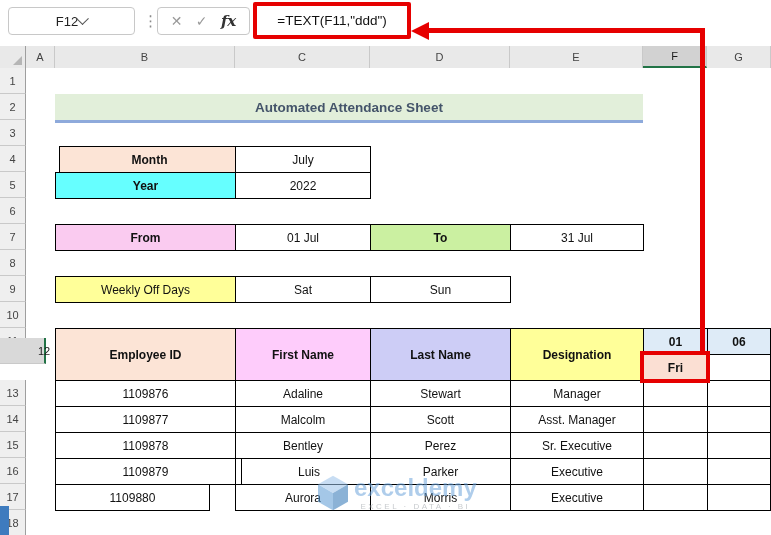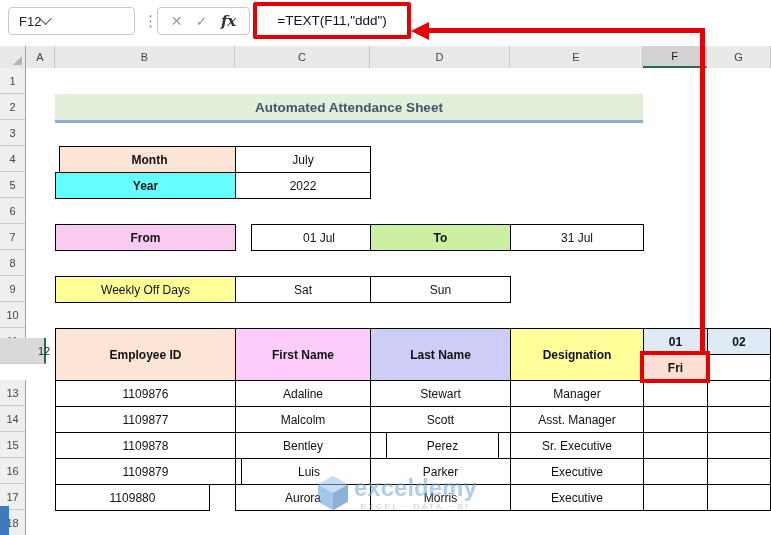--- a/index.html
+++ b/index.html
@@ -3,21 +3,21 @@
 <meta charset="utf-8">
 <style>
   html,body{margin:0;padding:0;background:#fff;}
   .screen{position:relative;width:771px;height:535px;overflow:hidden;
           font-family:"Liberation Sans",sans-serif;background:#fff;}
 
   
   .topbar{position:absolute;left:0;top:0;width:771px;height:46px;background:#fff;}
   .namebox{position:absolute;left:8px;top:7px;width:127px;height:28px;box-sizing:border-box;
            border:1px solid #c8c8c8;border-radius:4px;background:#fff;display:flex;
-           align-items:center;justify-content:flex-start;padding:0 10px;font-size:13px;color:#222;}
+           align-items:center;justify-content:center;padding:0 10px;font-size:13px;color:#222;}
   .chev{width:8px;height:8px;border-right:1.6px solid #555;border-bottom:1.6px solid #555;
         transform:rotate(45deg) translate(-2px,-2px);}
   .dots{position:absolute;left:143px;top:12px;color:#8a8a8a;font-size:15px;}
   .fxbox{position:absolute;left:157px;top:7px;width:93px;height:28px;box-sizing:border-box;
          border:1px solid #c8c8c8;border-radius:4px;background:#fff;display:flex;
          align-items:center;justify-content:space-around;padding:0 6px;}
   .xicon,.checkicon{font-size:14px;color:#9a9a9a;}
   .fx{font-family:"DejaVu Serif",serif;font-style:italic;font-weight:bold;font-size:15px;color:#333;}
   .formulabox{position:absolute;left:253px;top:2px;width:158px;height:37px;box-sizing:border-box;
               border:4px solid #e60000;border-radius:2px;background:#fff;display:flex;
@@ -129,54 +129,54 @@
   <div class="rowh" style="top:510px;">18</div>
 
   <div class="title-band">Automated Attendance Sheet</div>
 
   <div class="cell bold bg-peach" style="left:59px;top:146px;width:181px;height:27px;">Month</div>
   <div class="cell" style="left:235px;top:146px;width:136px;height:27px;">July</div>
   <div class="cell bold bg-cyan" style="left:55px;top:172px;width:181px;height:27px;">Year</div>
   <div class="cell" style="left:235px;top:172px;width:136px;height:27px;">2022</div>
 
   <div class="cell bold bg-pink" style="left:55px;top:224px;width:181px;height:27px;">From</div>
-  <div class="cell" style="left:251px;top:224px;width:136px;height:27px;">01 Jul</div>
+  <div class="cell" style="left:235px;top:224px;width:136px;height:27px;">01 Jul</div>
   <div class="cell bold bg-green" style="left:370px;top:224px;width:141px;height:27px;">To</div>
   <div class="cell" style="left:510px;top:224px;width:134px;height:27px;">31 Jul</div>
 
   <div class="cell bg-yellow" style="left:55px;top:276px;width:181px;height:27px;">Weekly Off Days</div>
   <div class="cell" style="left:235px;top:276px;width:136px;height:27px;">Sat</div>
   <div class="cell bold bg-peach" style="left:55px;top:328px;width:181px;height:53px;">Employee ID</div>
 
   <div class="cell" style="left:370px;top:276px;width:141px;height:27px;">Sun</div>
   <div class="cell bold bg-hpink" style="left:235px;top:328px;width:136px;height:53px;">First Name</div>
   <div class="cell bold bg-lav" style="left:370px;top:328px;width:141px;height:53px;">Last Name</div>
   <div class="cell bold bg-yellow" style="left:510px;top:328px;width:134px;height:53px;">Designation</div>
   <div class="cell bold bg-dayblue" style="left:643px;top:328px;width:65px;height:27px;">01</div>
-  <div class="cell bold bg-dayblue" style="left:707px;top:328px;width:64px;height:27px;">02</div>
+  <div class="cell bold bg-dayblue" style="left:707px;top:328px;width:64px;height:27px;">06</div>
   <div class="cell bold bg-fri" style="left:643px;top:354px;width:65px;height:27px;">Fri</div>
   <div class="cell" style="left:707px;top:354px;width:64px;height:27px;"></div>
 
   <div class="cell" style="left:55px;top:380px;width:181px;height:27px;">1109876</div>
   <div class="cell" style="left:235px;top:380px;width:136px;height:27px;">Adaline</div>
   <div class="cell" style="left:370px;top:380px;width:141px;height:27px;">Stewart</div>
   <div class="cell" style="left:510px;top:380px;width:134px;height:27px;">Manager</div>
   <div class="cell" style="left:643px;top:380px;width:65px;height:27px;"></div>
   <div class="cell" style="left:707px;top:380px;width:64px;height:27px;"></div>
 
   <div class="cell" style="left:55px;top:406px;width:181px;height:27px;">1109877</div>
   <div class="cell" style="left:235px;top:406px;width:136px;height:27px;">Malcolm</div>
   <div class="cell" style="left:370px;top:406px;width:141px;height:27px;">Scott</div>
   <div class="cell" style="left:510px;top:406px;width:134px;height:27px;">Asst. Manager</div>
   <div class="cell" style="left:643px;top:406px;width:65px;height:27px;"></div>
   <div class="cell" style="left:707px;top:406px;width:64px;height:27px;"></div>
 
   <div class="cell" style="left:55px;top:432px;width:181px;height:27px;">1109878</div>
   <div class="cell" style="left:235px;top:432px;width:136px;height:27px;">Bentley</div>
-  <div class="cell" style="left:370px;top:432px;width:113px;height:27px;margin-left:16px;">Perez</div>
+  <div class="cell" style="left:370px;top:432px;width:141px;height:27px;">Perez</div>
   <div class="cell" style="left:510px;top:432px;width:134px;height:27px;">Sr. Executive</div>
   <div class="cell" style="left:643px;top:432px;width:65px;height:27px;"></div>
   <div class="cell" style="left:707px;top:432px;width:64px;height:27px;"></div>
 
   <div class="cell" style="left:55px;top:458px;width:181px;height:27px;">1109879</div>
   <div class="cell" style="left:235px;top:458px;width:136px;height:28px;margin-left:6px;">Luis</div>
   <div class="cell" style="left:370px;top:458px;width:141px;height:27px;">Parker</div>
   <div class="cell" style="left:510px;top:458px;width:134px;height:27px;">Executive</div>
   <div class="cell" style="left:643px;top:458px;width:65px;height:27px;"></div>
   <div class="cell" style="left:707px;top:458px;width:64px;height:27px;"></div>

